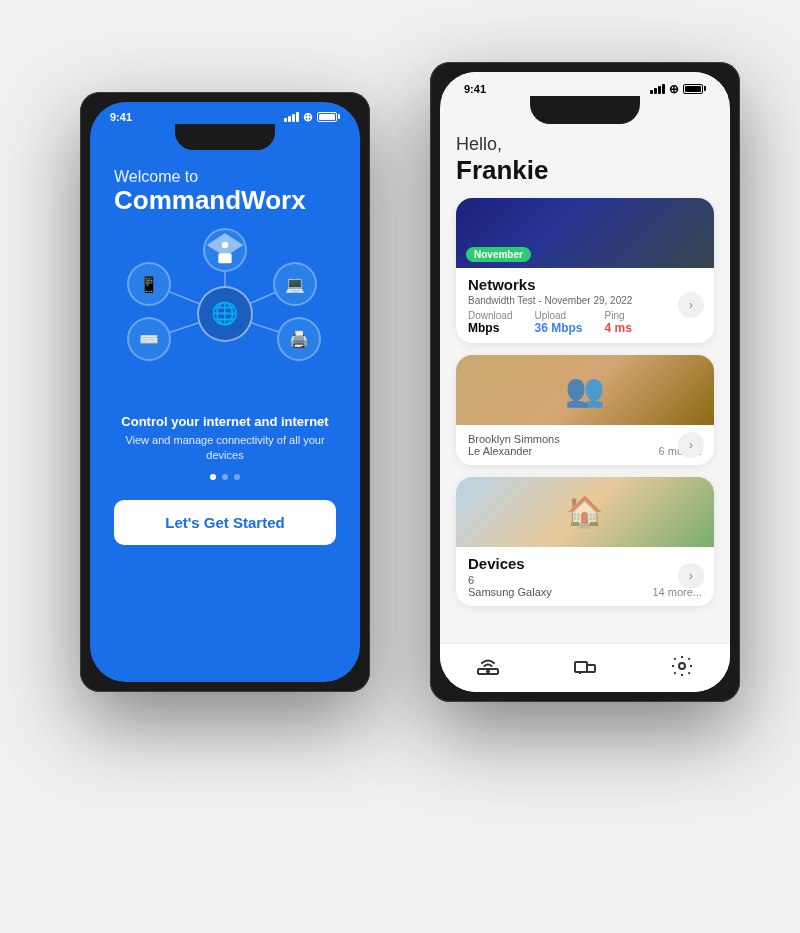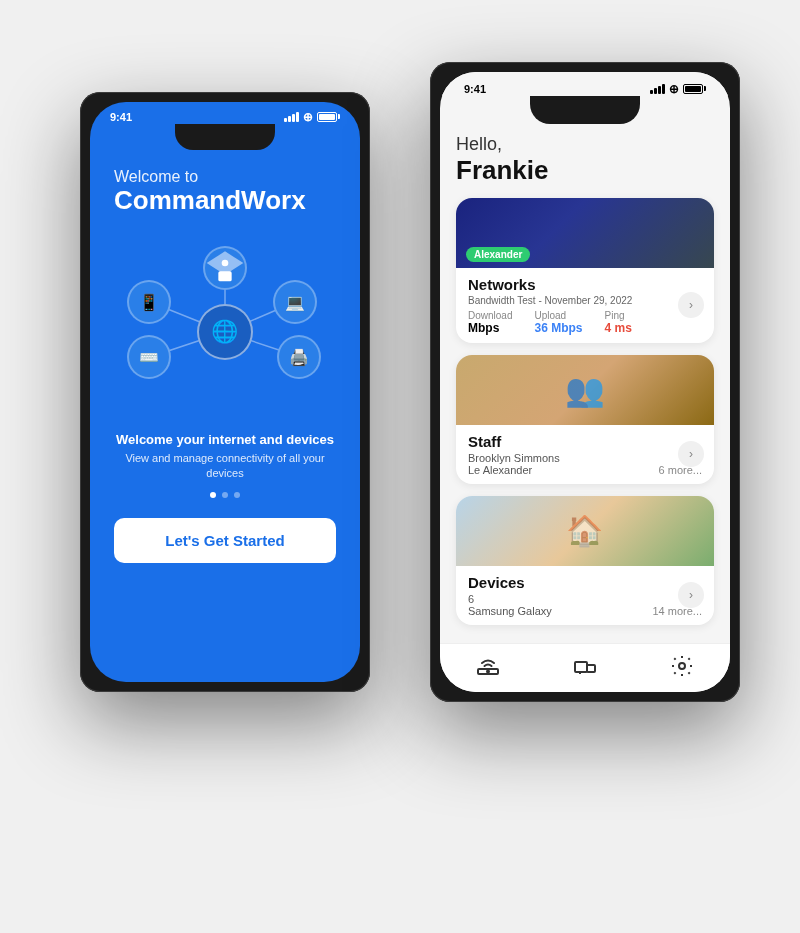--- a/index.html
+++ b/index.html
@@ -93,21 +93,21 @@
       margin-top: 8px;
       align-self: flex-start;
     }
 
     .app-title {
       color: white;
       font-size: 26px;
       font-weight: 800;
       align-self: flex-start;
       line-height: 1.1;
-      margin-bottom: 18px;
+      margin-bottom: 0;
     }
 
     
     .network-diagram {
       position: relative;
       width: 200px;
       height: 180px;
       margin: 10px 0;
     }
 
@@ -506,21 +506,21 @@
           <div class="device-node" style="left:148px;top:38px;">💻</div>
 
           <div class="device-node" style="left:152px;top:93px;">🖨️</div>
 
           <div class="device-node" style="left:2px;top:93px;">⌨️</div>
 
           <div class="device-node" style="left:2px;top:38px;">📱</div>
         </div>
 
         <div class="diagram-desc">
-          <div class="main-desc">Welcome your internet and devices</div>
+          <div class="main-desc">Control your internet and internet</div>
           <div class="sub-desc">View and manage connectivity of all your devices</div>
         </div>
 
         <div class="pagination-dots">
           <div class="dot active"></div>
           <div class="dot"></div>
           <div class="dot"></div>
         </div>
 
         <button class="get-started-btn">Let's Get Started</button>
@@ -554,21 +554,21 @@
 
       <div class="scroll-content">
 
         <div class="hello-section">
           <div class="hello-text">Hello,</div>
           <div class="hello-name">Frankie</div>
         </div>
 
         <div class="card">
           <div class="card-image-network">
-            <span class="connected-badge">Alexander</span>
+            <span class="connected-badge">November</span>
           </div>
           <div class="card-body">
             <div class="card-title">Networks</div>
             <div class="bandwidth-date">Bandwidth Test - November 29, 2022</div>
             <div class="bandwidth-row">
               <div class="bw-item">
                 <span class="bw-label">Download</span>
                 <span class="bw-value">Mbps</span>
               </div>
               <div class="bw-item">
@@ -582,21 +582,20 @@
             </div>
             <div class="chevron-btn">›</div>
           </div>
         </div>
 
         <div class="card">
           <div class="card-image-staff">
             <div class="staff-faces">👥</div>
           </div>
           <div class="card-body">
-            <div class="card-title">Staff</div>
             <div class="person-list">
               <div>Brooklyn Simmons</div>
               <div>
                 <span>Le Alexander</span>
                 <span class="more" style="float:right;">6 more...</span>
               </div>
             </div>
             <div class="chevron-btn">›</div>
           </div>
         </div>

